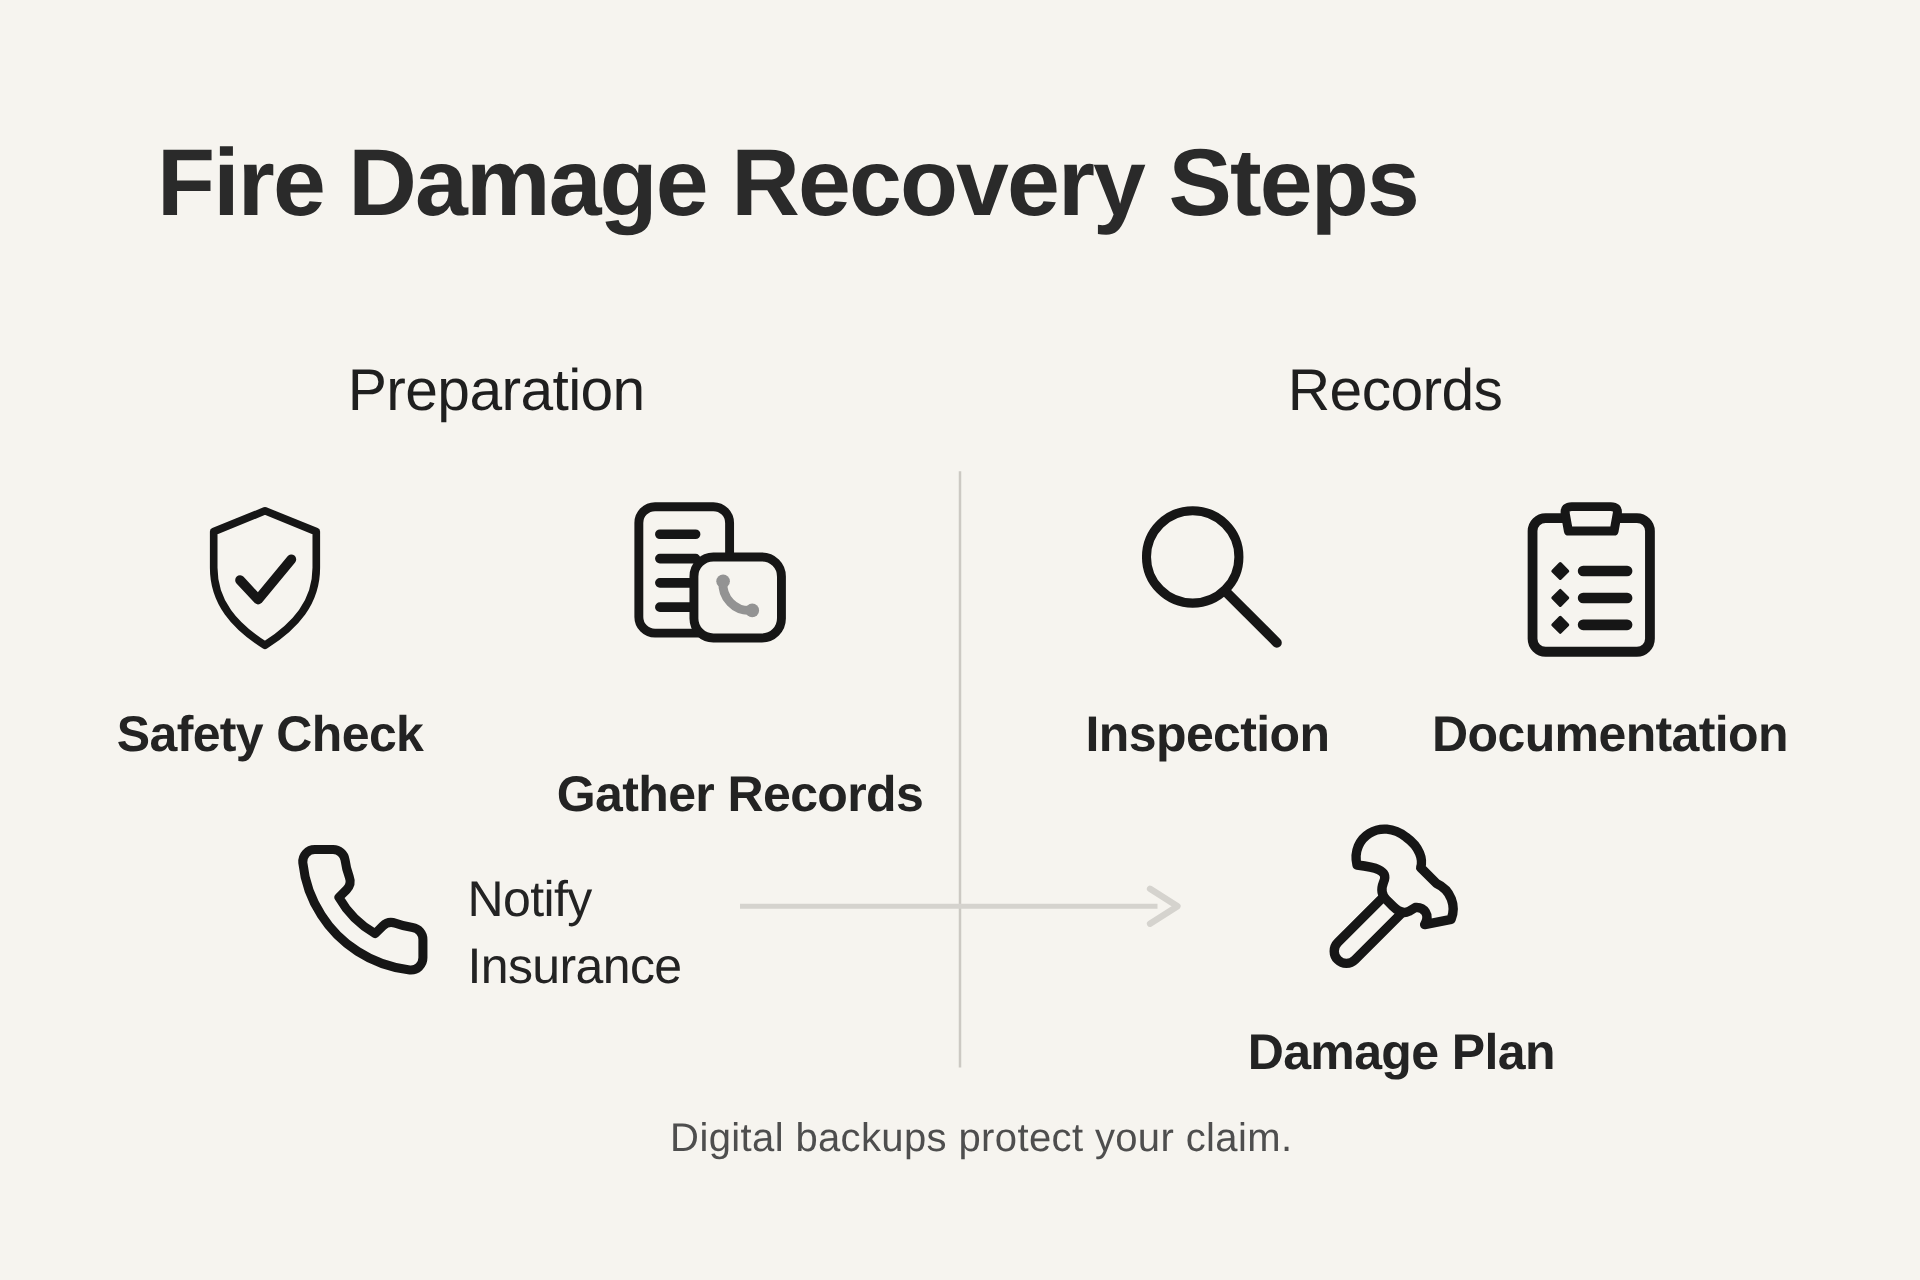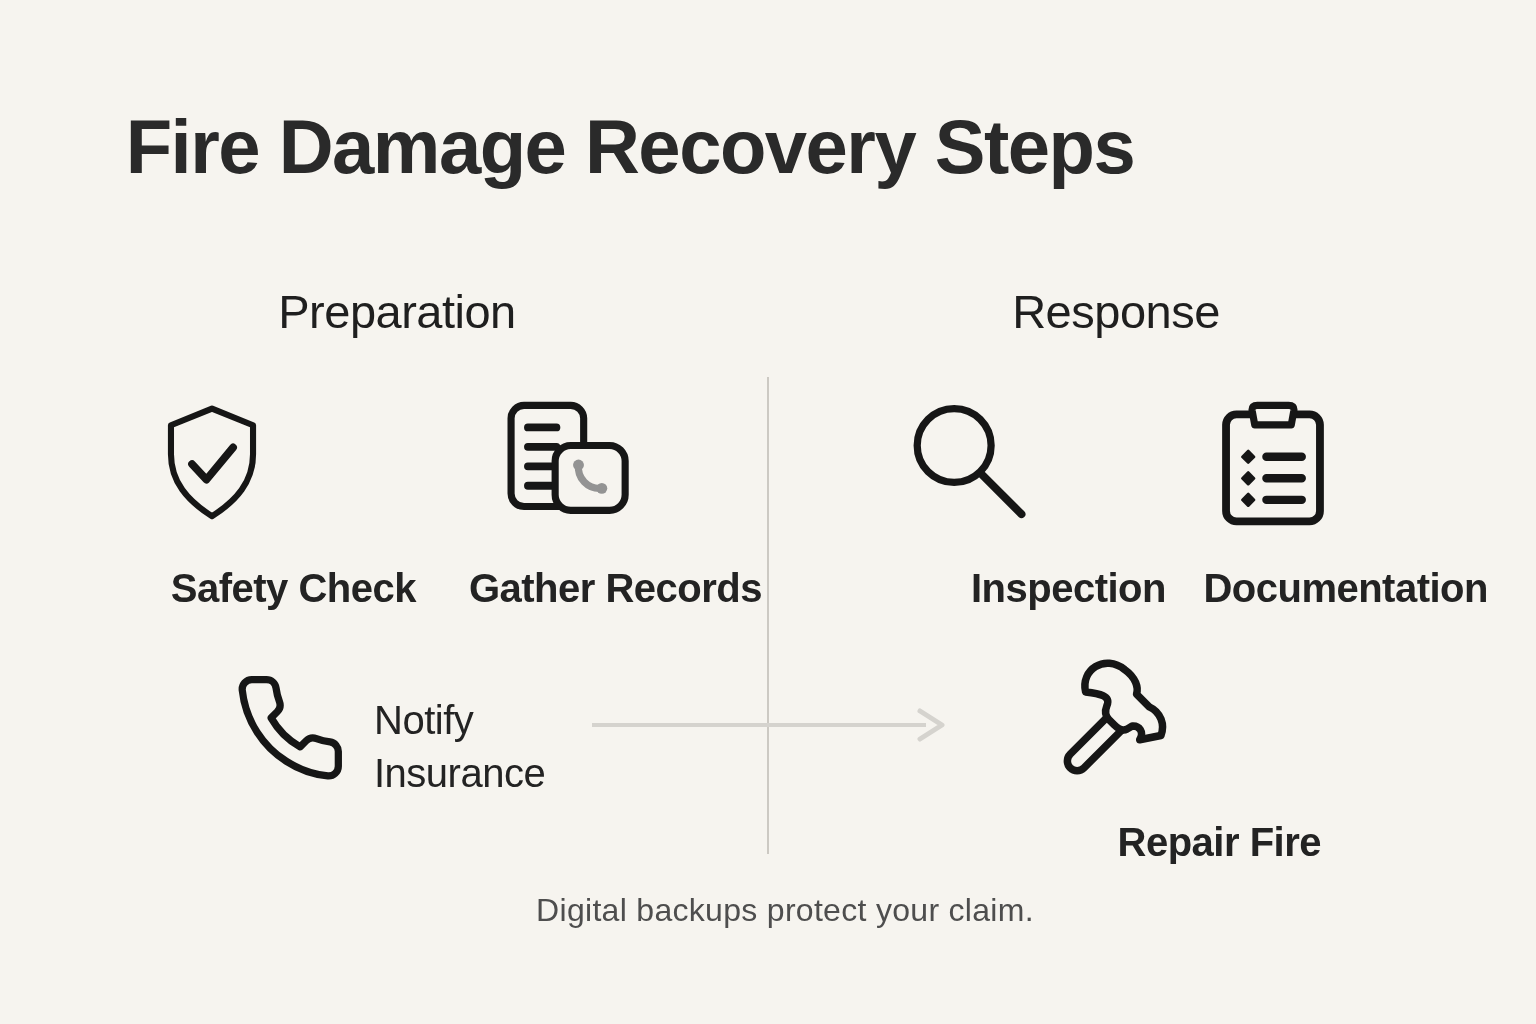--- a/index.html
+++ b/index.html
@@ -29,25 +29,25 @@
   }
   .icon{position:absolute;line-height:0;}
   .icon-shield{left:156px;top:402px;}
   .icon-records{left:502px;top:400px;}
   .icon-magnifier{left:904px;top:398px;}
   .icon-clipboard{left:1213px;top:398px;}
   .icon-phone{left:232px;top:670px;}
   .icon-hammer{left:1035px;top:652px;}
   .arrow{position:absolute;left:588px;top:703px;}
   .item-label{
-    position:absolute;top:566px;width:400px;text-align:right;
+    position:absolute;top:566px;width:400px;text-align:center;
     font-size:40px;font-weight:700;letter-spacing:-0.5px;color:#232323;
   }
   .lbl-safety{left:16px;}
-  .lbl-records{left:362px;}
+  .lbl-records{left:392px;margin-top:48px;}
   .lbl-inspection{left:766px;}
   .lbl-documentation{left:1088px;}
   .lbl-repair{top:820px;left:921px;}
   .lbl-notify{
     position:absolute;left:374px;top:694px;width:240px;
     font-size:40px;font-weight:400;letter-spacing:-0.5px;color:#232323;
     line-height:1.33;text-align:left;
   }
   .caption{
     position:absolute;top:892px;left:0;width:1570px;text-align:center;
@@ -55,21 +55,21 @@
   }
 </style>
 </head>
 <body>
 
 <div class="canvas">
 
   <div class="title">Fire Damage Recovery Steps</div>
 
   <div class="col-heading prep">Preparation</div>
-  <div class="col-heading resp">Response</div>
+  <div class="col-heading resp">Records</div>
 
   <div class="divider"></div>
 
   <span class="icon icon-shield">
     <svg width="112" height="122" viewBox="0 0 100 110">
       <path d="M50 6 L87 21 V47 C87 72 72 89 50 103 C28 89 13 72 13 47 V21 Z" fill="none" stroke="#161616" stroke-width="5.5" stroke-linejoin="round"></path>
       <path d="M32 56 L45 70 L69 41" fill="none" stroke="#161616" stroke-width="7" stroke-linecap="round" stroke-linejoin="round"></path>
     </svg>
   </span>
 
@@ -122,17 +122,17 @@
       <path d="M4 22 H338" stroke="#d5d3ce" stroke-width="4" fill="none"></path>
       <path d="M332 8 L354 22 L332 36" fill="none" stroke="#d5d3ce" stroke-width="5" stroke-linecap="round" stroke-linejoin="round"></path>
     </svg>
   </span>
 
   <div class="item-label lbl-safety">Safety Check</div>
   <div class="item-label lbl-records">Gather Records</div>
   <div class="item-label lbl-inspection">Inspection</div>
   <div class="item-label lbl-documentation">Documentation</div>
   <div class="lbl-notify">Notify Insurance</div>
-  <div class="item-label lbl-repair">Repair Fire</div>
+  <div class="item-label lbl-repair">Damage Plan</div>
 
   <div class="caption">Digital backups protect your claim.</div>
 
 </div>
 
 </body></html>

